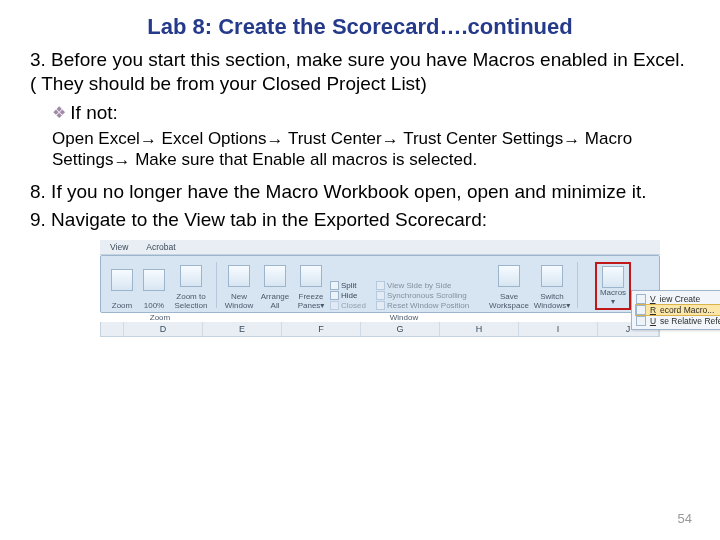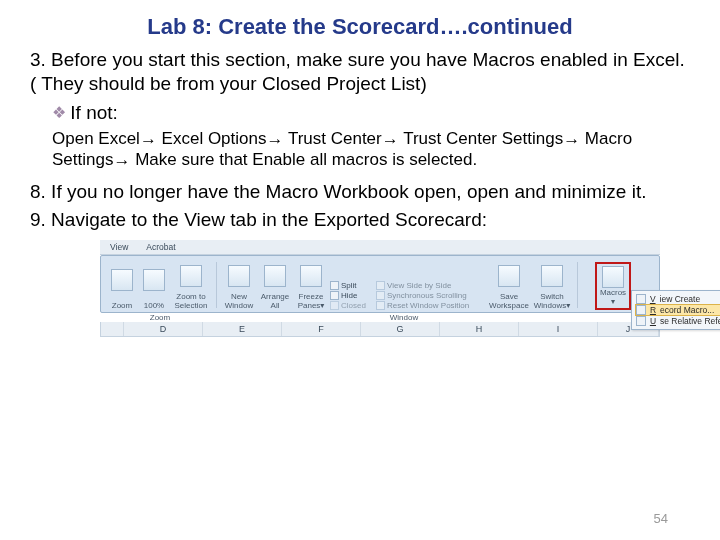--- a/index.html
+++ b/index.html
@@ -169,21 +169,21 @@
     align-items:center;
   }
   .colhdr .cell {
     border-right:1px solid #d0dae4;
     text-align:center;
     height:100%;
     line-height:14px;
   }
   .page-num {
     position: absolute;
-    right: 52px;
+    right: 28px;
     bottom: 14px;
     font-size: 13px;
     color: #9a9a9a;
   }
   .tabstrip {
     background:#e8eef4;
     border-bottom:1px solid #c5d2df;
     font-size:8.5px;
     color:#3a4a5a;
     padding:2px 10px;

